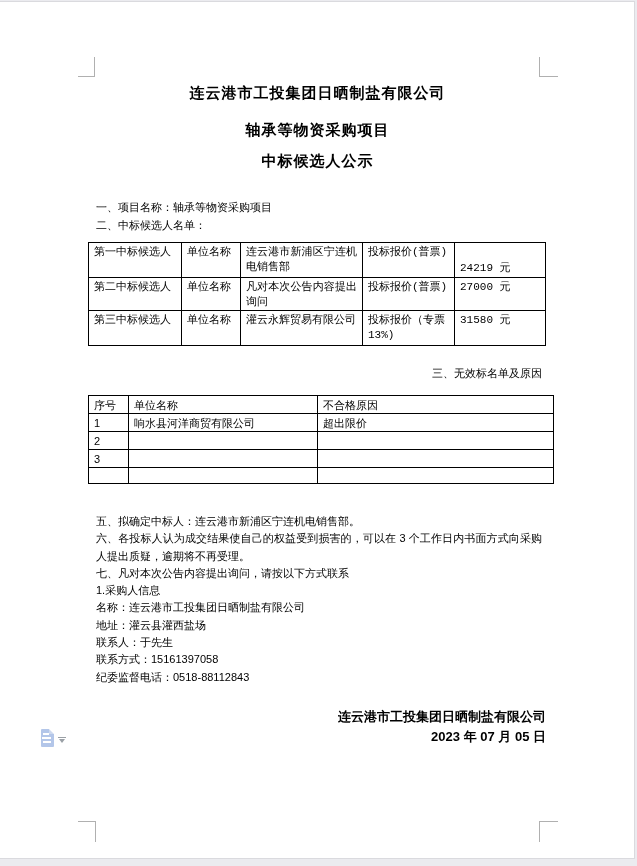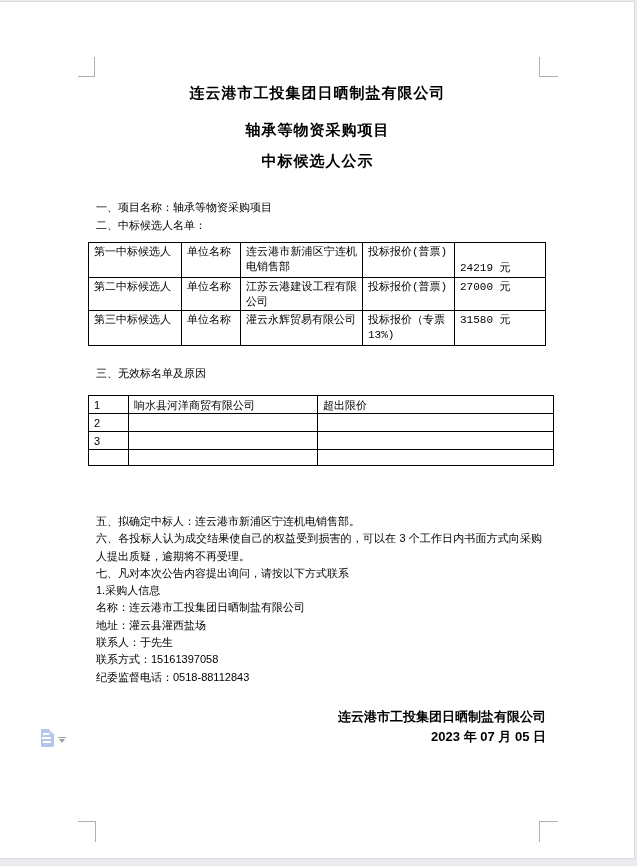--- a/index.html
+++ b/index.html
@@ -58,21 +58,21 @@
           font-size: 11px; line-height: 15px; }
   td, th { border: 1px solid #000; padding: 2px 5px 0 5px;
            vertical-align: top; text-align: left; font-weight: normal;
            overflow: hidden; word-break: break-all; }
 
   .bid-table { position: absolute; left: 88px; top: 240px; width: 457px; font-family: Liberation Mono, monospace; }
   .bid-table td.justify { text-align: justify; }
   .bid-table td.vmid { vertical-align: middle; padding-top: 16px; }
 
   .sec3 { position: absolute; left: 96px; top: 362px; width: 446px;
-          font-size: 11px; line-height: 18px; }
+          font-size: 11px; line-height: 18px; text-align: right; }
 
   .invalid-table { position: absolute; left: 88px; top: 393px; width: 465px; }
 
   .paras { position: absolute; left: 96px; top: 511px; width: 446px;
            font-size: 11px; line-height: 17.3px; text-align: justify; }
 
   .signature { position: absolute; left: 96px; top: 705px; width: 450px;
                text-align: right; font-size: 13px; font-weight: bold; line-height: 20px; }
 </style>
 </head>
@@ -109,21 +109,21 @@
           <tr style="height:35px">
         <td>第一中标候选人</td>
         <td>单位名称</td>
         <td class="justify">连云港市新浦区宁连机电销售部</td>
         <td>投标报价(普票)</td>
         <td class="vmid">24219 元</td>
       </tr>
       <tr style="height:33px">
         <td>第二中标候选人</td>
         <td>单位名称</td>
-        <td class="justify">江苏云港建设工程有限公司</td>
+        <td class="justify">凡对本次公告内容提出询问</td>
         <td>投标报价(普票)</td>
         <td>27000 元</td>
       </tr>
       <tr style="height:35px">
         <td>第三中标候选人</td>
         <td>单位名称</td>
         <td class="justify">灌云永辉贸易有限公司</td>
         <td>投标报价（专票 13%)</td>
         <td>31580 元</td>
       </tr>
@@ -132,20 +132,25 @@
 
     <div class="sec3">三、无效标名单及原因</div>
 
     <table class="invalid-table">
       <colgroup>
           <col style="width:40px">
           <col style="width:189px">
           <col style="width:236px">
         </colgroup>
       <tbody>
+          <tr style="height:17px">
+        <td>序号</td>
+        <td>单位名称</td>
+        <td>不合格原因</td>
+      </tr>
       <tr style="height:17px">
         <td>1</td>
         <td>响水县河洋商贸有限公司</td>
         <td>超出限价</td>
       </tr>
       <tr style="height:18px">
         <td>2</td>
         <td></td>
         <td></td>
       </tr>

